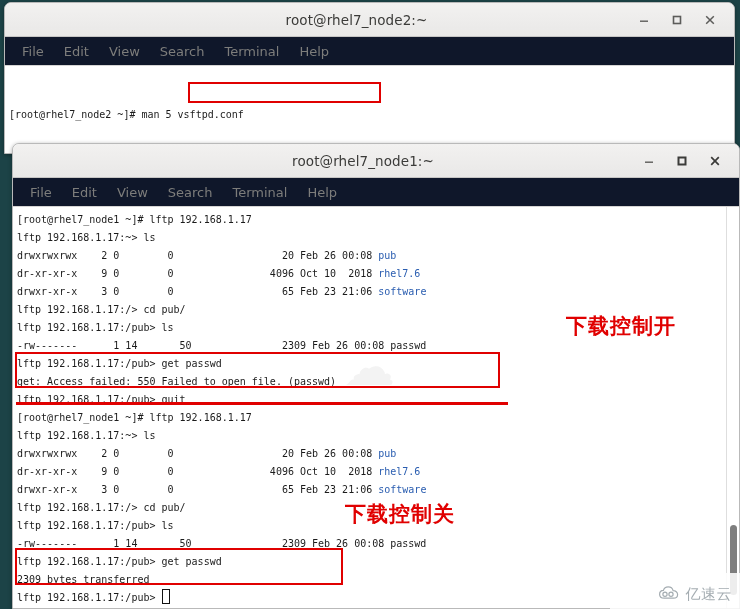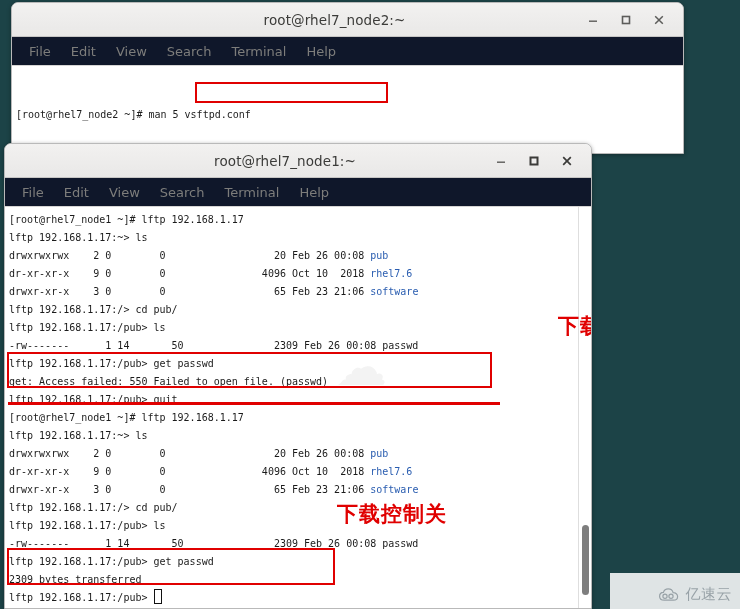--- a/index.html
+++ b/index.html
@@ -96,25 +96,25 @@
   .dirname { color: #2a5db0; }
   .cursor-blk {
     display: inline-block;
     width: 8px; height: 15px;
     border: 1px solid #111;
     background: #fff;
     vertical-align: -3px;
   }
 
   
-  #win1 { left: 11px; top: 2px; width: 673px; height: 152px; }
+  #win1 { left: 4px; top: 2px; width: 731px; height: 152px; }
   #win1 .term-body { height: 88px; }
 
   
-  #win2 { left: 4px; top: 143px; width: 588px; height: 466px; border-radius: 7px 7px 0 0;}
+  #win2 { left: 12px; top: 143px; width: 728px; height: 466px; border-radius: 7px 7px 0 0;}
   #win2 .term-body { height: 402px; }
 
   
   .scroll-track {
     position: absolute;
     top: 0; right: 0;
     width: 13px; height: 100%;
     background: #ffffff;
     border-left: 1px solid #dedede;
     z-index: 3;
@@ -148,21 +148,21 @@
     font-weight: 700;
     letter-spacing: 1px;
     white-space: nowrap;
     z-index: 6;
   }
 
   
   .watermark {
     position: absolute;
     right: 8px; bottom: 5px;
-    display: flex; align-items: center; gap: 4px;
+    display: flex; align-items: flex-start; gap: 4px;
     z-index: 9;
     opacity: .62;
   }
   .wm-text {
     font-family: "DejaVu Sans", sans-serif;
     font-size: 15px;
     color: #6d7a82;
     letter-spacing: .5px;
   }
   .wm-cloud { display:block; }

